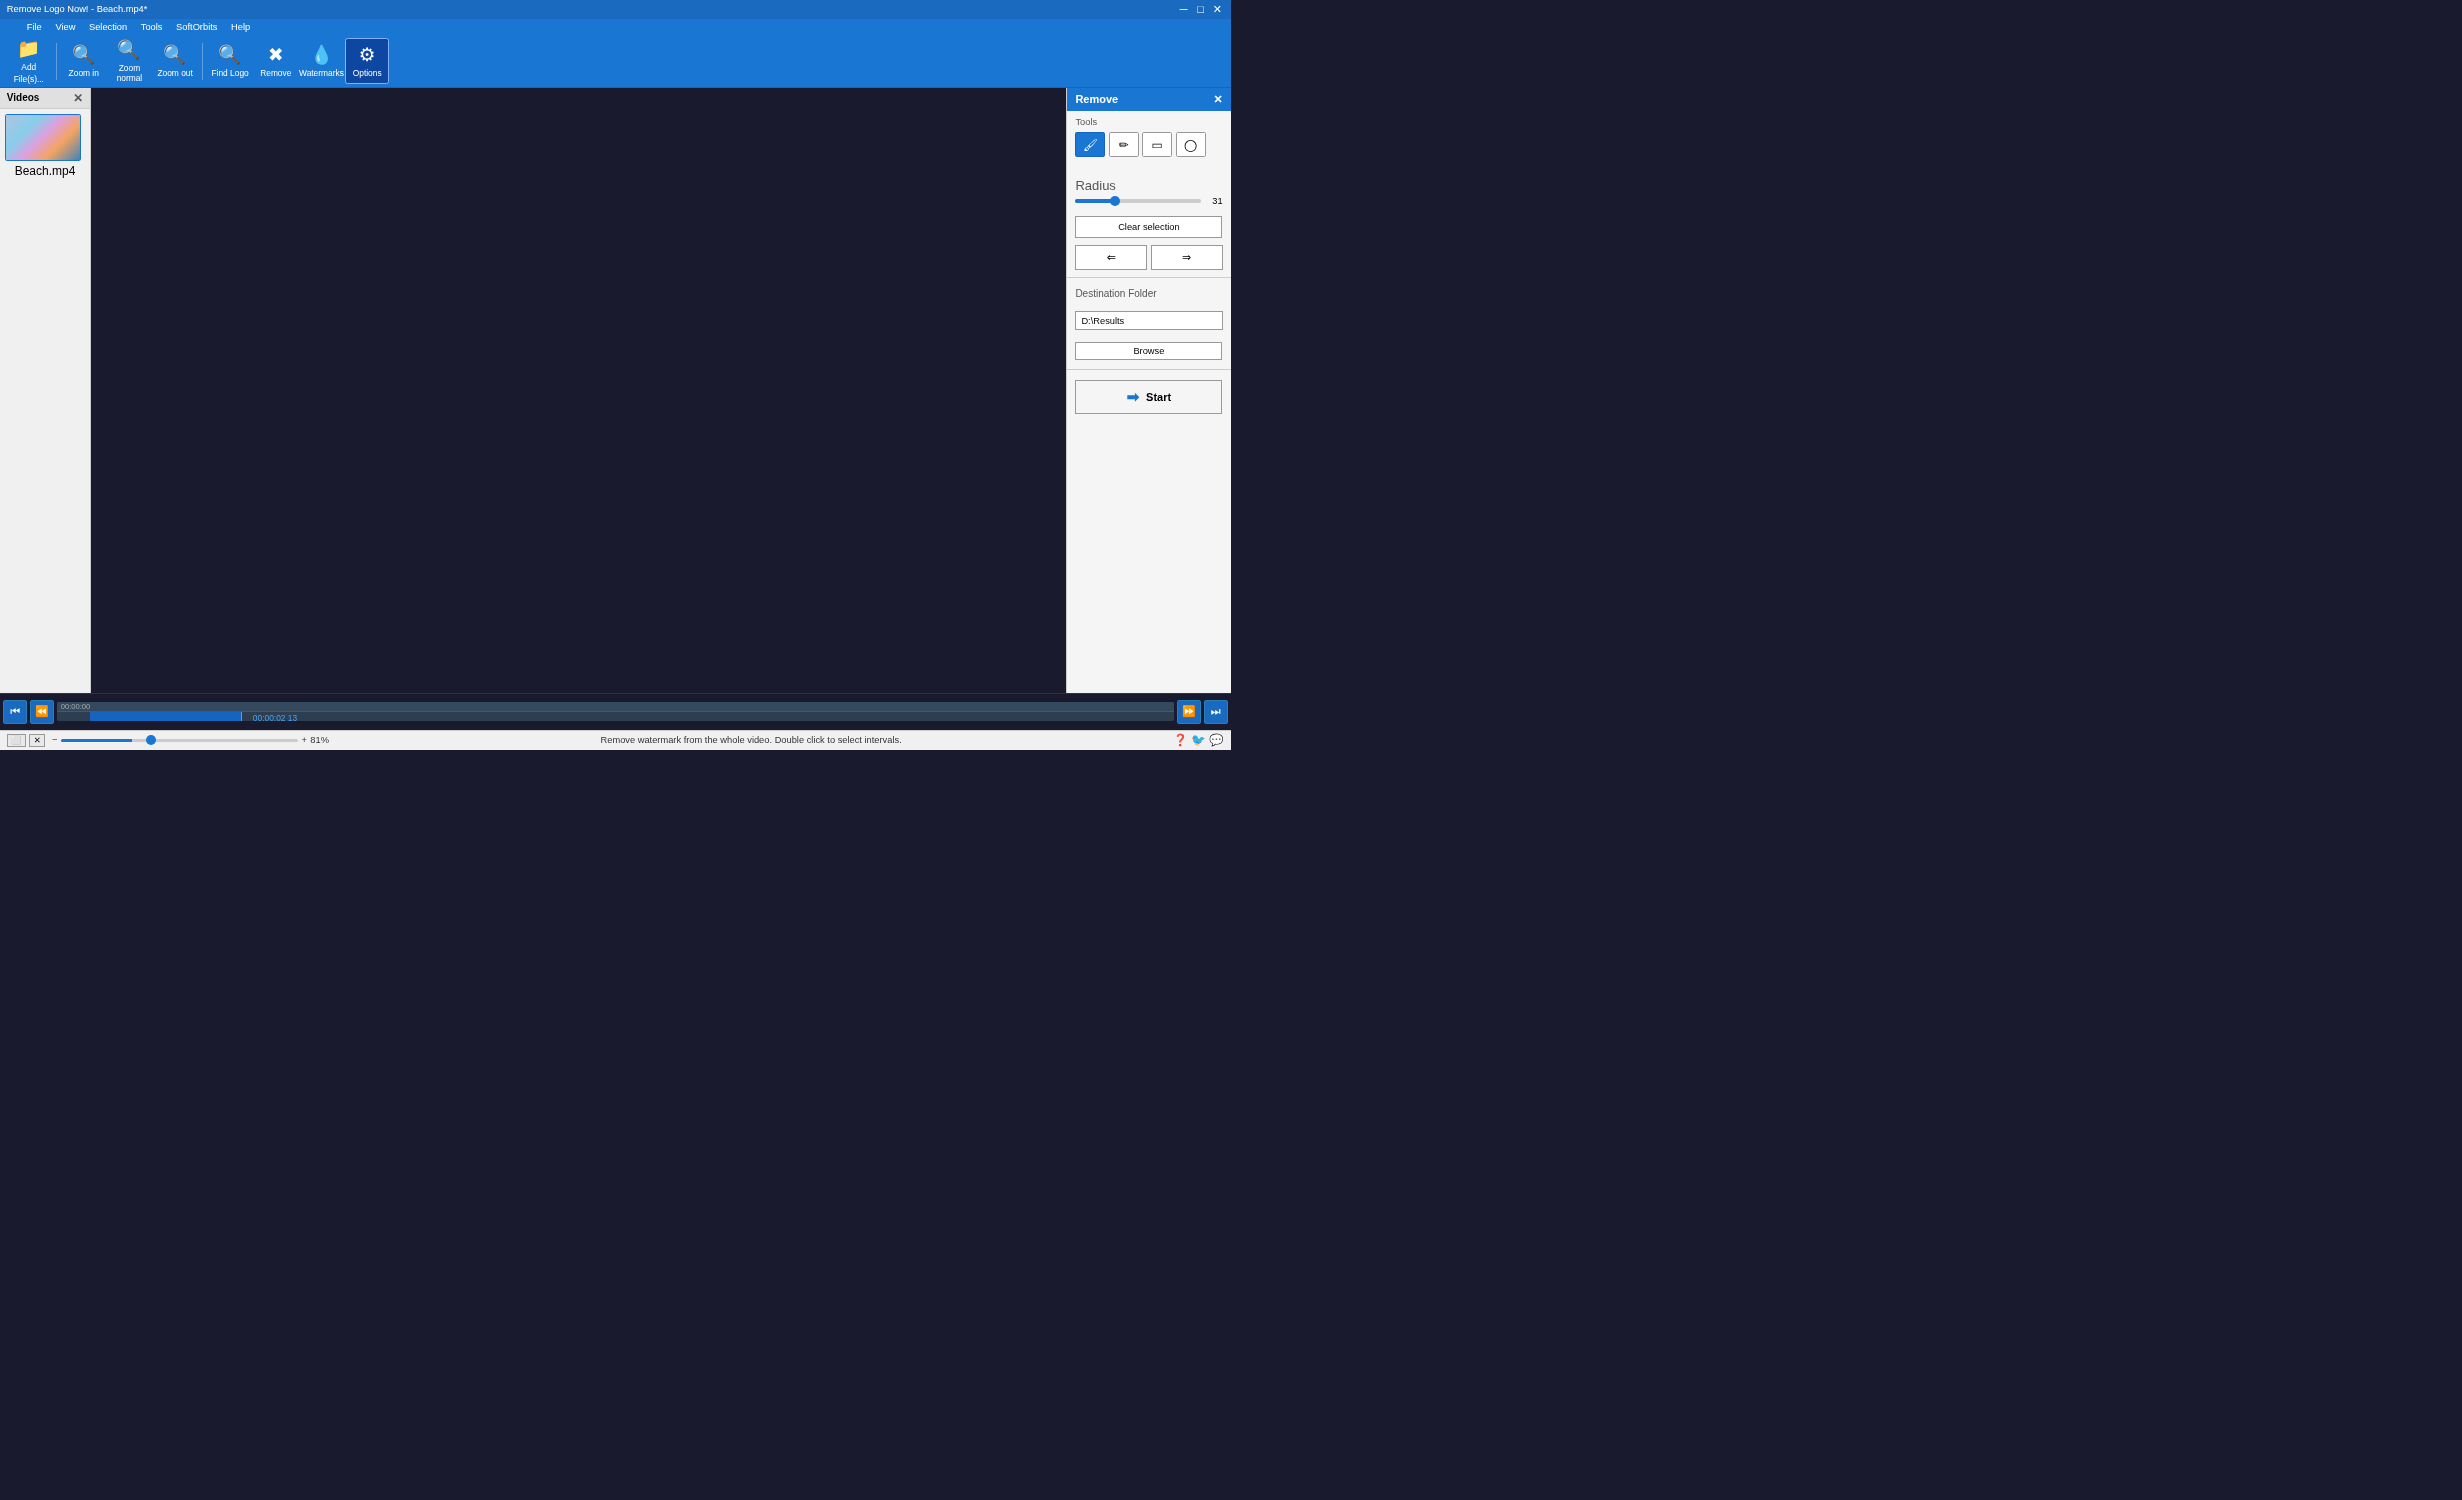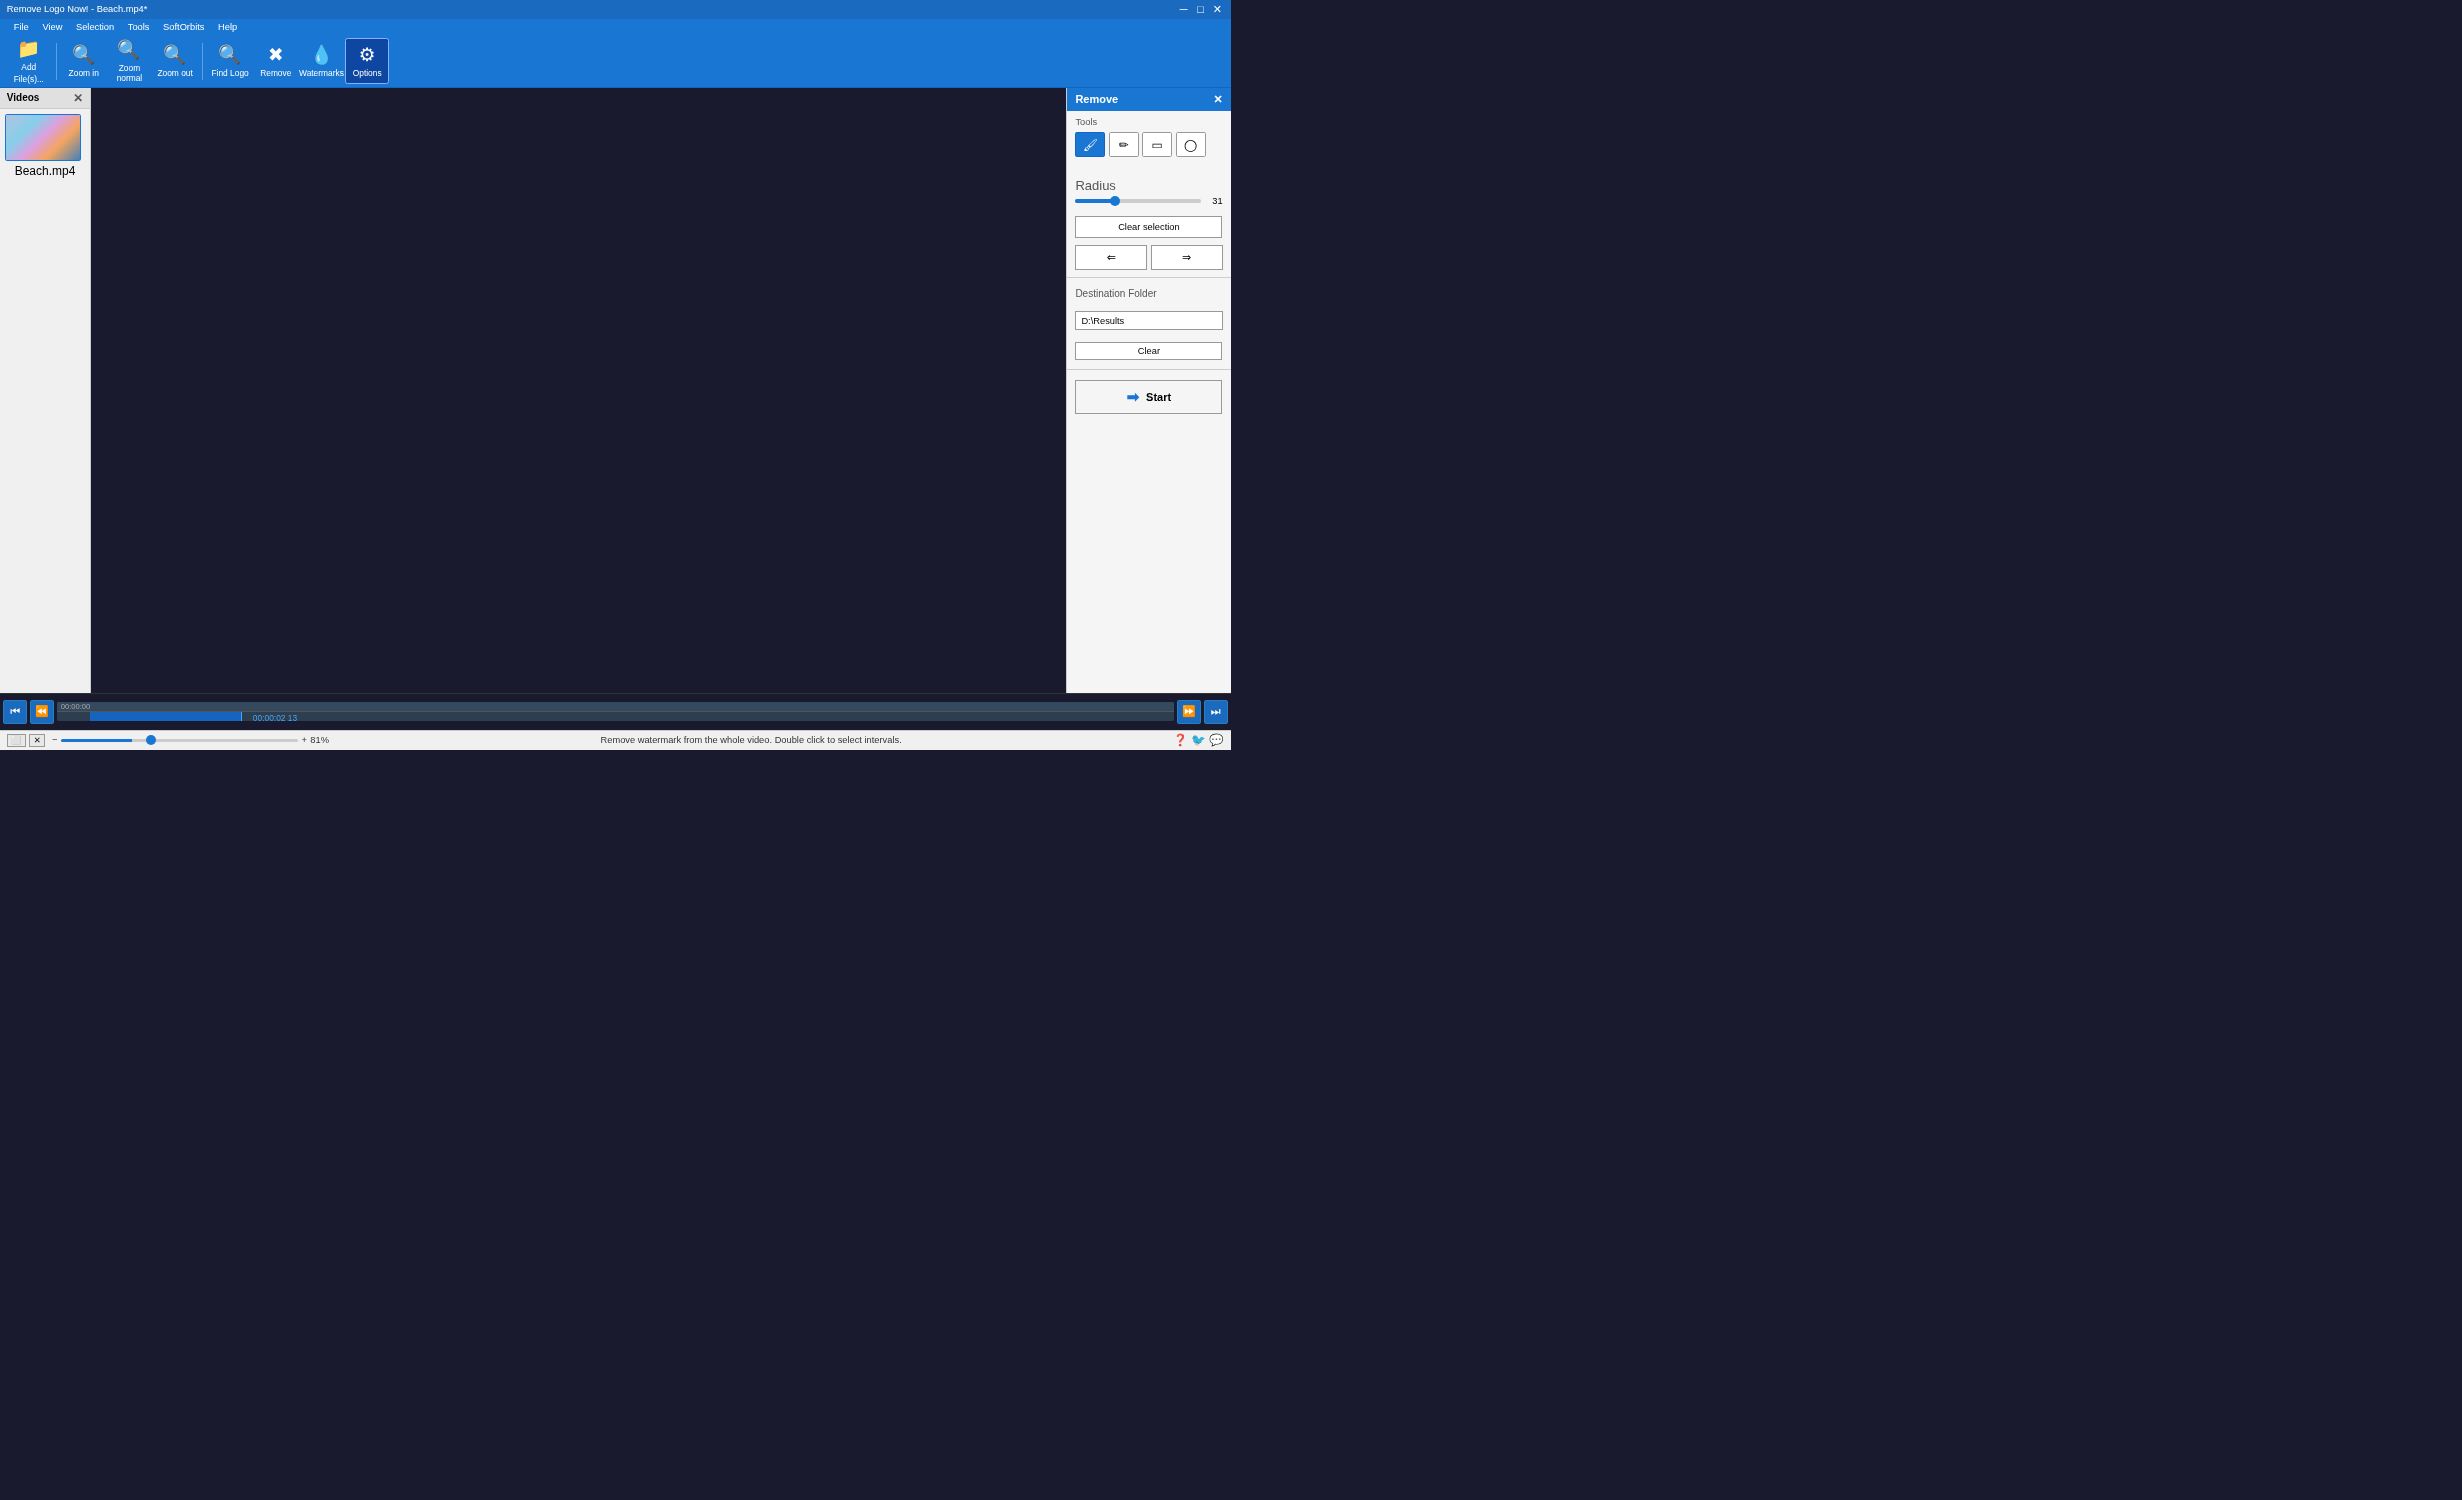--- a/index.html
+++ b/index.html
@@ -18,21 +18,21 @@
     }
     .title-bar-controls { display: flex; gap: 3.4px; }
     .title-bar-btn { width: 13.5px; height: 13.5px; background: transparent; border: none; color: white; cursor: pointer; font-size: 11px; display: flex; align-items: center; justify-content: center; }
 
     
     .menu-bar {
       background: #1976d2;
       height: 17px;
       display: flex;
       align-items: center;
-      padding: 0 7px;
+      padding: 0 20px;
       color: white;
       font-size: 9.3px;
     }
     .menu-item { padding: 1.7px 6.8px; cursor: pointer; }
 
     
     .toolbar {
       background: #1976d2;
       height: 52px;
       display: flex;
@@ -502,21 +502,21 @@
       </button>
     </div>
 
     <hr style="border:none;border-top:0.8px solid #ccc;margin:3.4px 0;">
 
     <div class="dest-section">
       <div class="dest-label">Destination Folder</div>
       <input type="text" class="dest-input" value="D:\Results" style="">
     </div>
 
-    <button class="browse-btn">Clear</button>
+    <button class="browse-btn">Browse</button>
 
     <hr style="border:none;border-top:0.8px solid #ccc;margin:3.4px 0;">
 
     <button class="start-btn">
       <span class="start-arrow">➡</span>
       <span>Start</span>
     </button>
   </div>
 </div>
 

